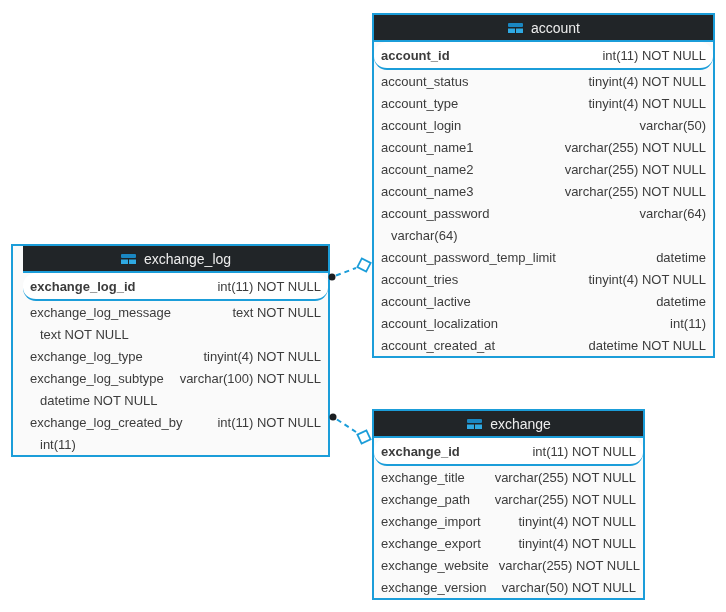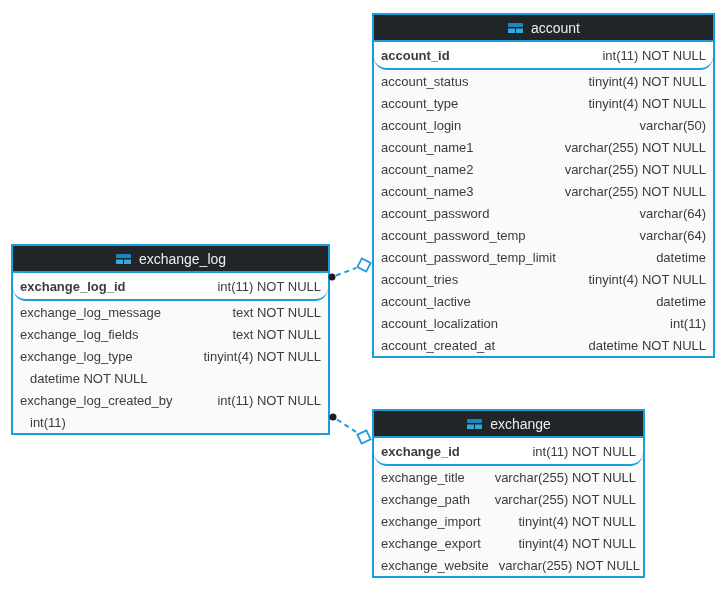--- a/index.html
+++ b/index.html
@@ -6,21 +6,21 @@
   .canvas{
     position:relative;width:726px;height:612px;background:var(--canvas-bg,#fff);
     font-family:"Liberation Sans","DejaVu Sans",sans-serif;overflow:hidden;
   }
   .table{
     position:absolute;box-sizing:border-box;
     border:2px solid var(--accent,#1b9dd9);
     background:var(--body-row-bg,#fafafa);
   }
   #t-account{left:372px;top:13px;width:343px;}
-  #t-exchange-log{left:11px;top:244px;width:319px;}
+  #t-exchange-log{left:11px;top:244px;width:319px;padding-left:10px;}
   #t-exchange{left:372px;top:409px;width:273px;}
   .thead{
     height:25px;background:var(--header-bg,#212528);
     border-bottom:2px solid var(--accent,#1b9dd9);
     display:flex;align-items:center;justify-content:center;gap:7px;
     color:var(--header-text,#ededed);font-size:14px;
   }
   .pk-row{
     height:26px;background:var(--pk-row-bg,#fff);
     border-bottom:2px solid var(--accent,#1b9dd9);
@@ -80,21 +80,20 @@
         </div>
         <div class="row">
           <span class="col-name">account_name3</span>
           <span class="col-type">varchar(255) NOT NULL</span>
         </div>
         <div class="row">
           <span class="col-name">account_password</span>
           <span class="col-type">varchar(64)</span>
         </div>
         <div class="row">
-          <span class="col-name">account_password_temp</span>
           <span class="col-type">varchar(64)</span>
         </div>
         <div class="row">
           <span class="col-name">account_password_temp_limit</span>
           <span class="col-type">datetime</span>
         </div>
         <div class="row">
           <span class="col-name">account_tries</span>
           <span class="col-type">tinyint(4) NOT NULL</span>
         </div>
@@ -126,26 +125,29 @@
     <div class="pk-row">
       <span class="col-name">exchange_log_id</span>
       <span class="col-type">int(11) NOT NULL</span>
     </div>
     <div class="rows">
         <div class="row">
           <span class="col-name">exchange_log_message</span>
           <span class="col-type">text NOT NULL</span>
         </div>
         <div class="row">
-          <span class="col-name">exchange_log_fields</span>
           <span class="col-type">text NOT NULL</span>
         </div>
         <div class="row">
           <span class="col-name">exchange_log_type</span>
           <span class="col-type">tinyint(4) NOT NULL</span>
+        </div>
+        <div class="row">
+          <span class="col-name">exchange_log_subtype</span>
+          <span class="col-type">varchar(100) NOT NULL</span>
         </div>
         <div class="row">
           <span class="col-type">datetime NOT NULL</span>
         </div>
         <div class="row">
           <span class="col-name">exchange_log_created_by</span>
           <span class="col-type">int(11) NOT NULL</span>
         </div>
         <div class="row">
           <span class="col-type">int(11)</span>
@@ -180,20 +182,24 @@
           <span class="col-name">exchange_import</span>
           <span class="col-type">tinyint(4) NOT NULL</span>
         </div>
         <div class="row">
           <span class="col-name">exchange_export</span>
           <span class="col-type">tinyint(4) NOT NULL</span>
         </div>
         <div class="row">
           <span class="col-name">exchange_website</span>
           <span class="col-type">varchar(255) NOT NULL</span>
+        </div>
+        <div class="row">
+          <span class="col-name">exchange_version</span>
+          <span class="col-type">varchar(50) NOT NULL</span>
         </div>
       </div>
   </div>
 
   <svg class="connectors" width="726" height="612">
     <g>
       <line class="dash" x1="336" y1="275.5" x2="356" y2="268"></line>
       <circle class="dot" cx="332" cy="277" r="3.5"></circle>
       <polygon class="diamond" points="357,265 364,258 371,265 364,272" transform="rotate(-18 364 265)"></polygon>
     </g>

